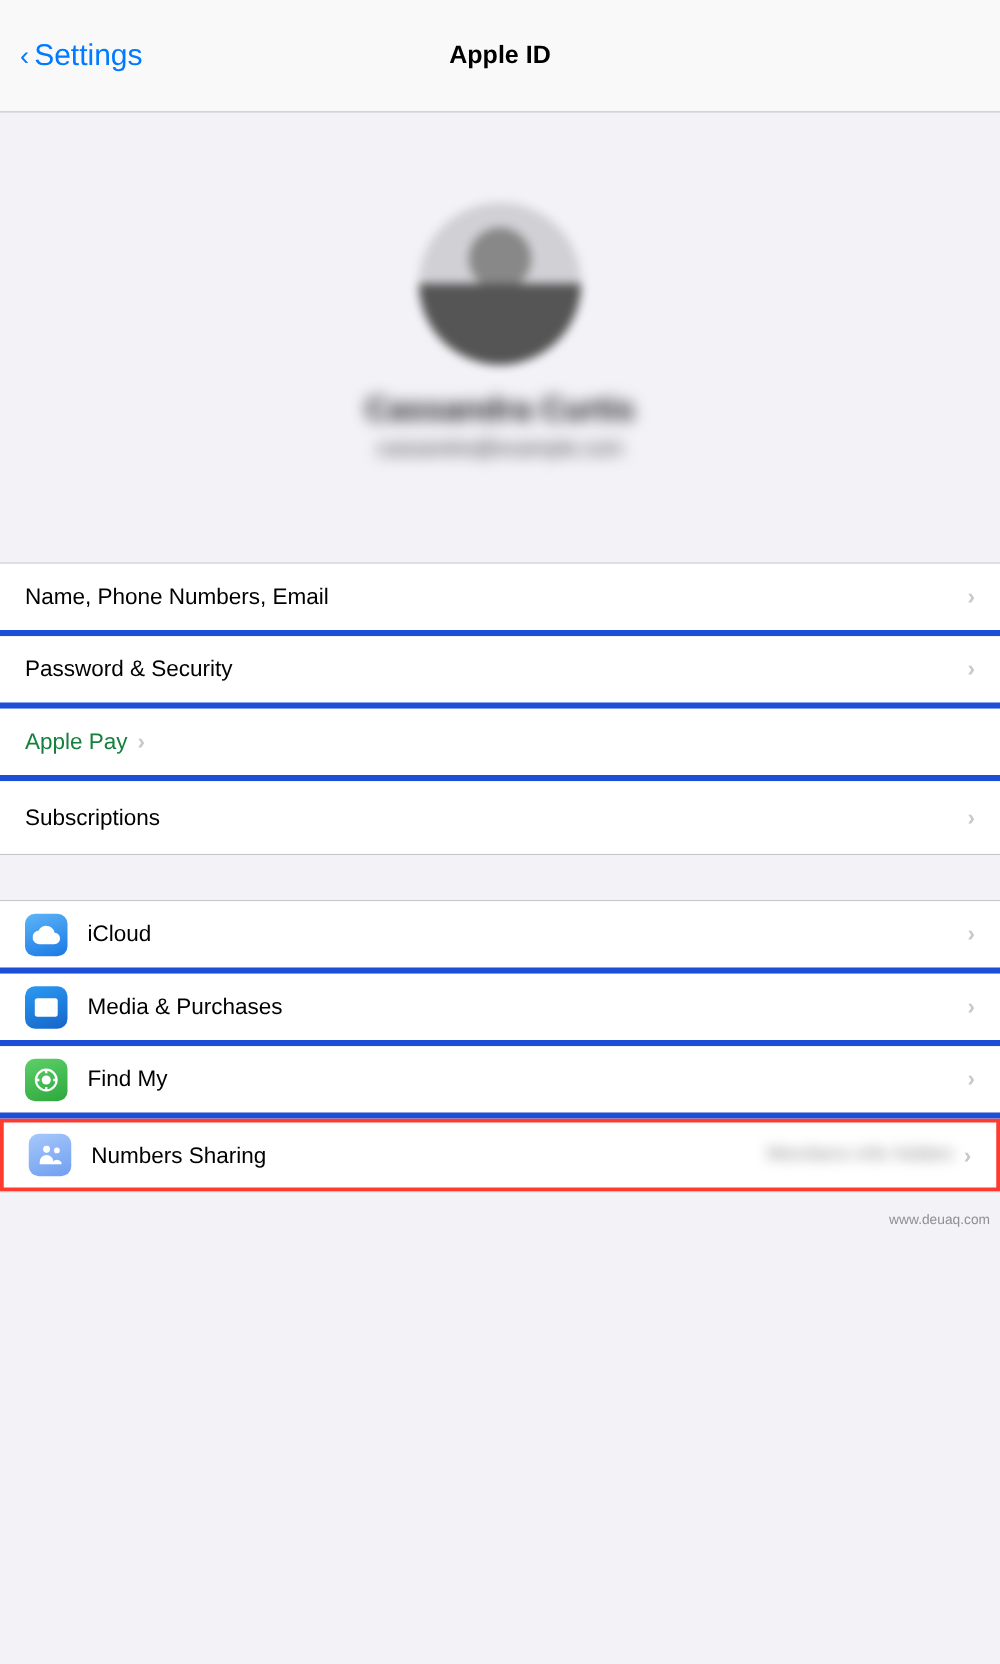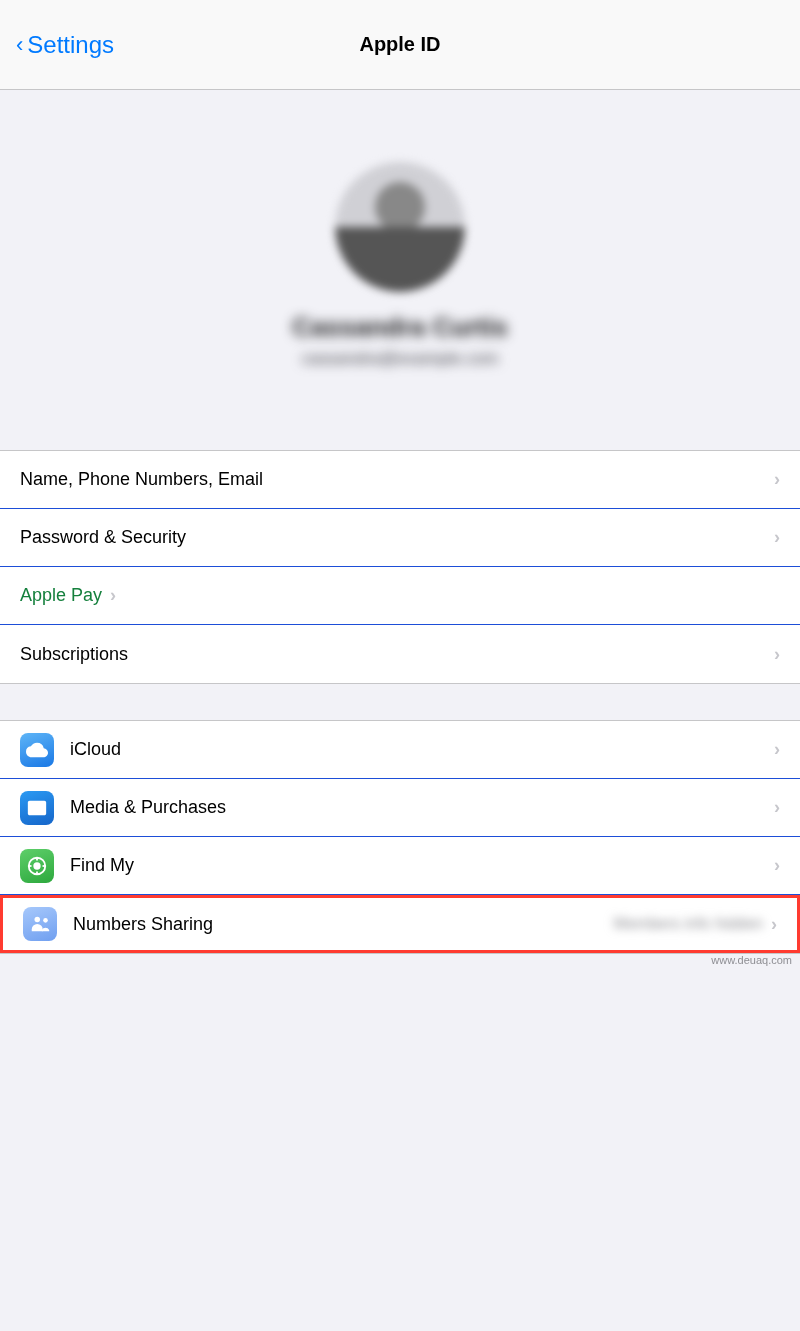--- a/index.html
+++ b/index.html
@@ -127,21 +127,21 @@
       height: 36px;
       background: #f2f2f7;
     }
 
     .settings-row {
       display: flex;
       align-items: center;
       padding: 0 20px 0 20px;
       min-height: 58px;
       background: #fff;
-      border-bottom: 1px solid #1d4ed8;
+      border-bottom: 5px solid #1d4ed8;
       cursor: pointer;
       position: relative;
     }
 
     .settings-row:last-child {
       border-bottom: none;
     }
 
     .row-icon {
       width: 34px;
@@ -209,21 +209,21 @@
 
     
     .svg-icon {
       width: 22px;
       height: 22px;
     }
 
     
     .watermark {
       text-align: right;
-      padding: 0 8px;
+      padding: 16px 8px;
       font-size: 11px;
       color: #8e8e93;
       background: #f2f2f7;
     }
   </style>
 </head>
 <body>
 
 <div class="nav-bar">
   <div class="nav-back">

